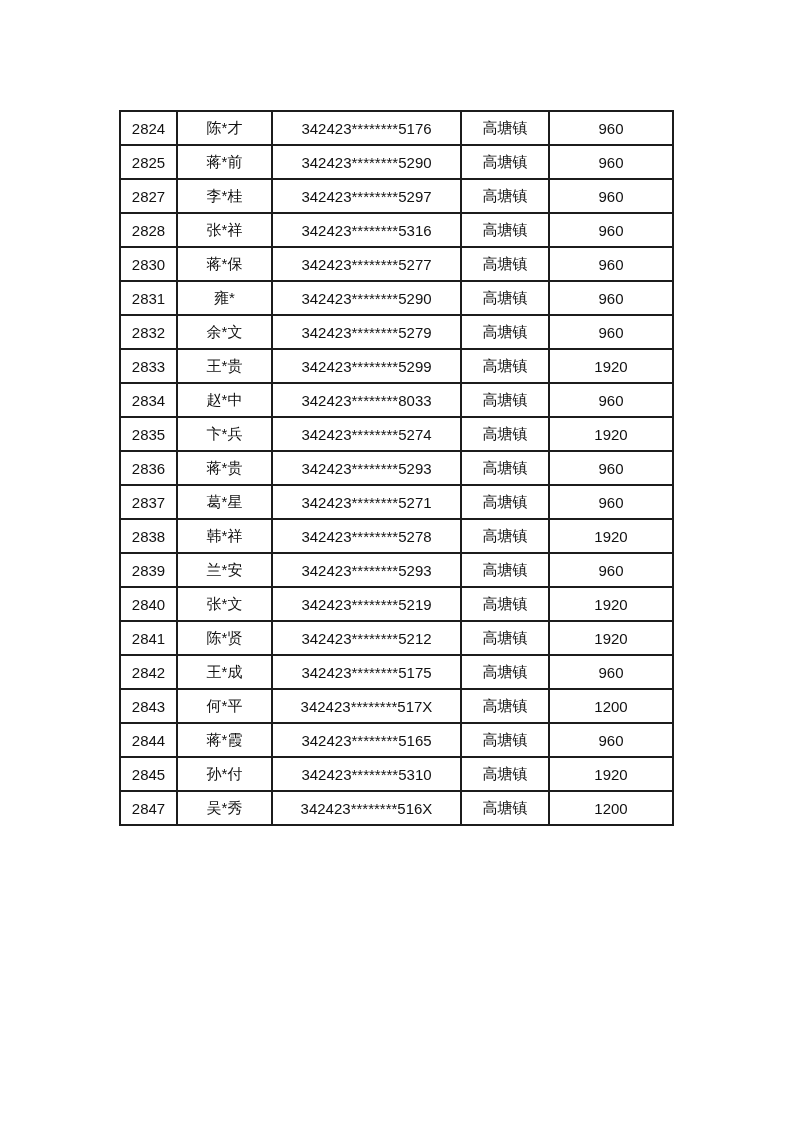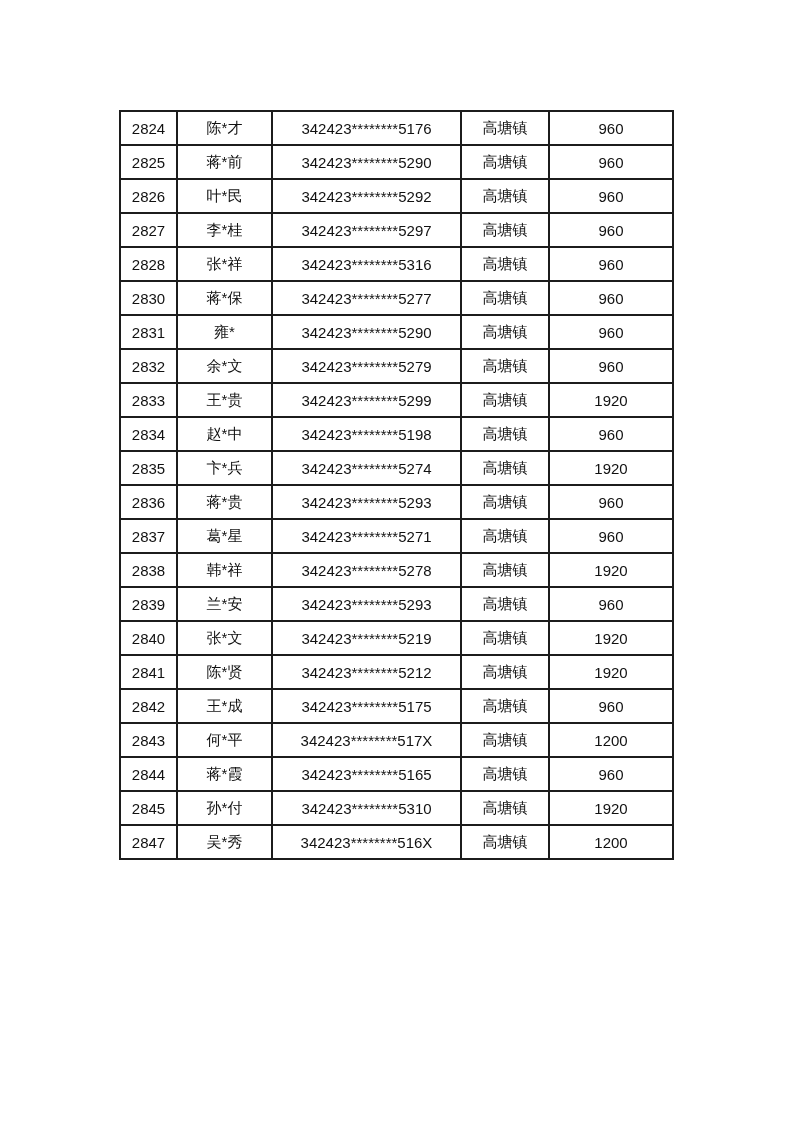--- a/index.html
+++ b/index.html
@@ -62,27 +62,20 @@
           <td>960</td>
         </tr>
         <tr>
           <td>2825</td>
           <td>蒋*前</td>
           <td>342423********5290</td>
           <td>高塘镇</td>
           <td>960</td>
         </tr>
         <tr>
-          <td>2826</td>
-          <td>叶*民</td>
-          <td>342423********5292</td>
-          <td>高塘镇</td>
-          <td>960</td>
-        </tr>
-        <tr>
           <td>2827</td>
           <td>李*桂</td>
           <td>342423********5297</td>
           <td>高塘镇</td>
           <td>960</td>
         </tr>
         <tr>
           <td>2828</td>
           <td>张*祥</td>
           <td>342423********5316</td>
@@ -113,21 +106,21 @@
         <tr>
           <td>2833</td>
           <td>王*贵</td>
           <td>342423********5299</td>
           <td>高塘镇</td>
           <td>1920</td>
         </tr>
         <tr>
           <td>2834</td>
           <td>赵*中</td>
-          <td>342423********5198</td>
+          <td>342423********8033</td>
           <td>高塘镇</td>
           <td>960</td>
         </tr>
         <tr>
           <td>2835</td>
           <td>卞*兵</td>
           <td>342423********5274</td>
           <td>高塘镇</td>
           <td>1920</td>
         </tr>

